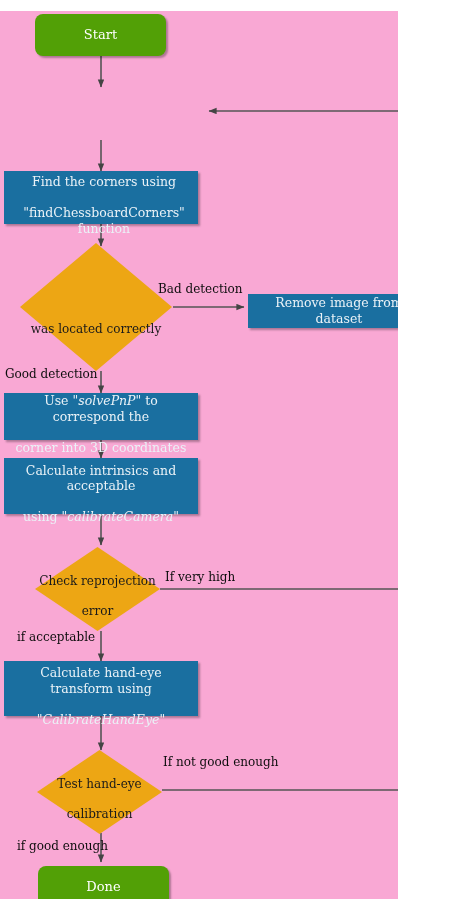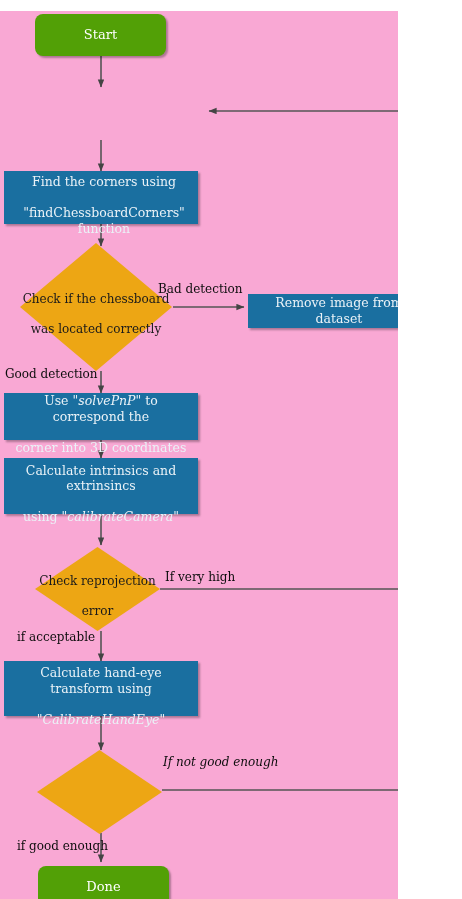--- a/index.html
+++ b/index.html
@@ -141,39 +141,39 @@
   <div class="node process" style="left:4px; top:160px; width:194px; height:53px;padding-left:12px;">
     <span class="node-label">
       <span>Find the corners using</span><br>
       <span>"findChessboardCorners" function</span>
     </span>
   </div>
 
   <div class="node decision" style="left:20px; top:232px; width:152px; height:128px;">
     <span class="diamond-bg"></span>
     <span class="node-label">
-      <span>Check if the chessboard</span><br>
+      <br>
       <span>was located correctly</span>
     </span>
   </div>
 
   <div class="node process" style="left:248px; top:283px; width:182px; height:34px;">
     <span class="node-label">Remove image from dataset</span>
   </div>
 
   <div class="node process" style="left:4px; top:382px; width:194px; height:47px;">
     <span class="node-label">
       <span>Use </span><span class="i">"solvePnP"</span><span> to correspond the</span><br>
       <span>corner into 3D coordinates</span>
     </span>
   </div>
 
   <div class="node process" style="left:4px; top:447px; width:194px; height:56px;">
     <span class="node-label">
-      <span>Calculate intrinsics and extrinsincs</span><br>
+      <span>Calculate intrinsics and acceptable</span><br>
       <span>using </span><span class="i">"calibrateCamera"</span>
     </span>
   </div>
 
   <div class="node process" style="left:4px; top:650px; width:194px; height:55px;">
     <span class="node-label">
       <span>Calculate hand-eye transform using</span><br>
       <span class="i">"CalibrateHandEye"</span>
     </span>
   </div>
@@ -181,31 +181,35 @@
   <div class="node decision" style="left:35px; top:536px; width:125px; height:84px;">
     <span class="diamond-bg"></span>
     <span class="node-label">
       <span>Check reprojection</span><br>
       <span>error</span>
     </span>
   </div>
 
   <div class="node decision" style="left:37px; top:739px; width:125px; height:84px;">
     <span class="diamond-bg"></span>
+    <span class="node-label">
+      <span>Test hand-eye</span><br>
+      <span>calibration</span>
+    </span>
   </div>
 
   <div class="node terminator" style="left:38px; top:855px; width:131px; height:42px;">
     <span class="node-label">Done</span>
   </div>
 
   <div class="edge-label" style="left:158px; top:272px;">Bad detection</div>
 
   <div class="edge-label" style="left:5px; top:357px;">Good detection</div>
 
   <div class="edge-label" style="left:165px; top:560px;">If very high</div>
 
   <div class="edge-label" style="left:17px; top:620px;">if acceptable</div>
 
-  <div class="edge-label" style="left:163px; top:745px;font-style:italic;">If not good enough</div>
+  <div class="edge-label" style="left:163px; top:745px;">If not good enough</div>
 
   <div class="edge-label" style="left:17px; top:829px;">if good enough</div>
 
 </div>
 
 </body></html>

